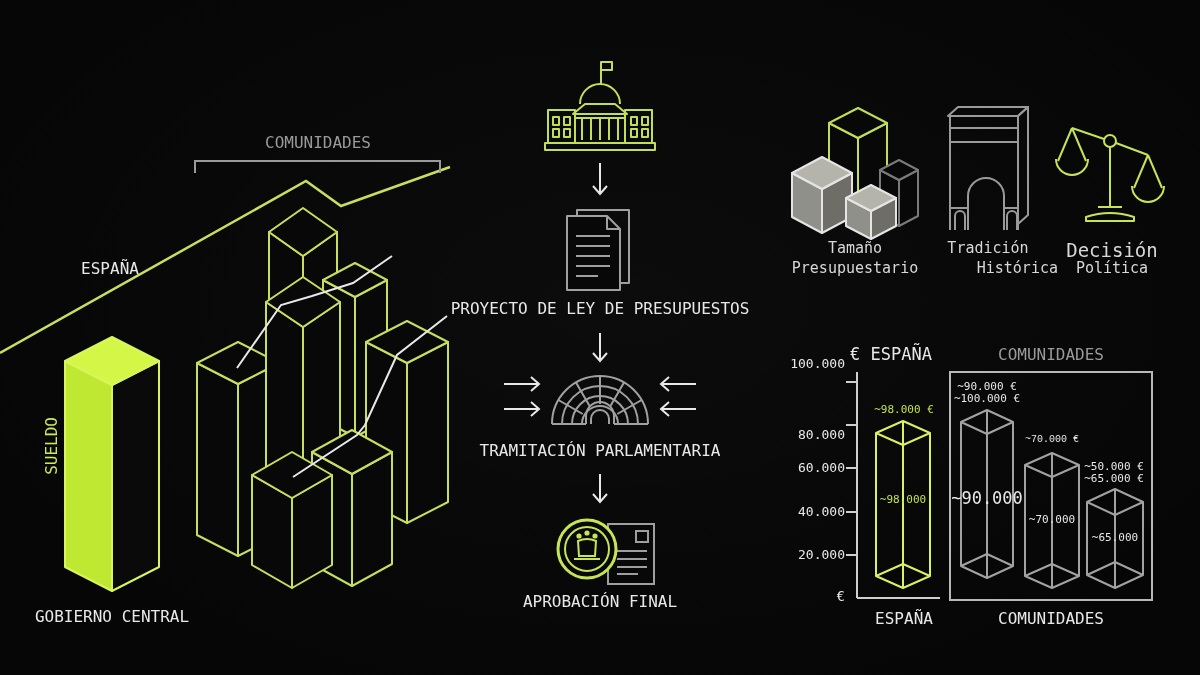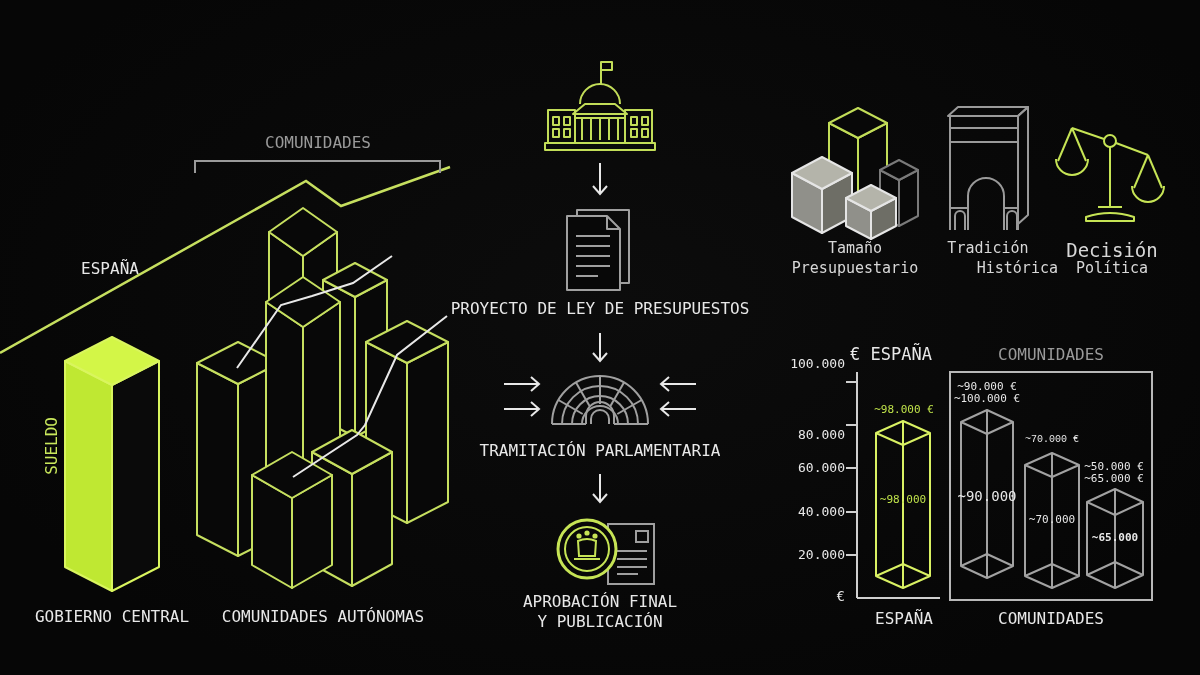--- a/index.html
+++ b/index.html
@@ -277,26 +277,24 @@
           <line x1="1087" y1="502" x2="1087" y2="575"></line>
           <polygon points="1115,489 1143,502 1115,515 1087,502" fill="none"></polygon>
         </g>
   </g>
 </svg>
 
   <div class="txt c grey" style="left:195px;top:134px;width:246px;font-size:16px;">COMUNIDADES</div>
   <div class="txt c" style="left:48px;top:260px;width:124px;font-size:16px;">ESPAÑA</div>
   <div class="txt c sueldo" style="left:-8px;top:437px;width:120px;font-size:16px;">SUELDO</div>
   <div class="txt c" style="left:22px;top:608px;width:180px;font-size:16px;">GOBIERNO CENTRAL</div>
-  <div class="txt c" style="left:213px;top:608px;width:220px;font-size:16px;">COMUNIDADES AUTÓNOMAS</div>
 
   <div class="txt c" style="left:450px;top:300px;width:300px;font-size:16px;">PROYECTO DE LEY DE PRESUPUESTOS</div>
   <div class="txt c" style="left:470px;top:442px;width:260px;font-size:16px;">TRAMITACIÓN PARLAMENTARIA</div>
   <div class="txt c" style="left:480px;top:593px;width:240px;font-size:16px;">APROBACIÓN FINAL</div>
-  <div class="txt c" style="left:480px;top:613px;width:240px;font-size:16px;">Y PUBLICACIÓN</div>
 
   <div class="txt c" style="left:785px;top:240px;width:140px;font-size:15px;color:#d8d8d8;">Tamaño</div>
   <div class="txt c" style="left:785px;top:260px;width:140px;font-size:15px;color:#d8d8d8;">Presupuestario</div>
   <div class="txt c" style="left:918px;top:240px;width:140px;font-size:15px;color:#d8d8d8;">Tradición</div>
   <div class="txt c" style="left:918px;top:260px;width:140px;font-size:15px;color:#d8d8d8;text-align:right;">Histórica</div>
   <div class="txt c" style="left:1042px;top:240px;width:140px;font-size:19px;color:#d8d8d8;">Decisión</div>
   <div class="txt c" style="left:1042px;top:260px;width:140px;font-size:15px;color:#d8d8d8;">Política</div>
 
   <div class="txt" style="left:850px;top:345px;width:110px;font-size:17px;">€ ESPAÑA</div>
   <div class="txt c grey" style="left:981px;top:346px;width:140px;font-size:16px;">COMUNIDADES</div>
@@ -306,23 +304,23 @@
   <div class="txt r" style="left:760px;top:461px;width:85px;font-size:13px;">60.000</div>
   <div class="txt r" style="left:760px;top:505px;width:85px;font-size:13px;">40.000</div>
   <div class="txt r" style="left:760px;top:548px;width:85px;font-size:13px;">20.000</div>
   <div class="txt r" style="left:760px;top:589px;width:85px;font-size:14px;">€</div>
 
   <div class="txt c green" style="left:844px;top:404px;width:120px;font-size:11px;">~98.000 €</div>
   <div class="txt c green" style="left:843px;top:494px;width:120px;font-size:11px;">~98.000</div>
 
   <div class="txt c" style="left:927px;top:381px;width:120px;font-size:11px;">~90.000 €</div>
   <div class="txt c" style="left:927px;top:393px;width:120px;font-size:11px;">~100.000 €</div>
-  <div class="txt c" style="left:927px;top:489px;width:120px;font-size:14px;">~90.000</div>
+  <div class="txt c" style="left:927px;top:489px;width:120px;font-size:17px;">~90.000</div>
   <div class="txt c" style="left:992px;top:434px;width:120px;font-size:10px;font-family:Liberation Mono, monospace;">~70.000 €</div>
   <div class="txt c" style="left:992px;top:514px;width:120px;font-size:11px;">~70.000</div>
   <div class="txt c" style="left:1054px;top:461px;width:120px;font-size:11px;">~50.000 €</div>
   <div class="txt c" style="left:1054px;top:473px;width:120px;font-size:11px;">~65.000 €</div>
-  <div class="txt c" style="left:1055px;top:532px;width:120px;font-size:11px;font-weight:bold;">~65.000</div>
+  <div class="txt c" style="left:1055px;top:532px;width:120px;font-size:11px;">~65.000</div>
 
   <div class="txt c" style="left:844px;top:610px;width:120px;font-size:16px;">ESPAÑA</div>
   <div class="txt c" style="left:981px;top:610px;width:140px;font-size:16px;">COMUNIDADES</div>
 
 </div>
 
 </body></html>

